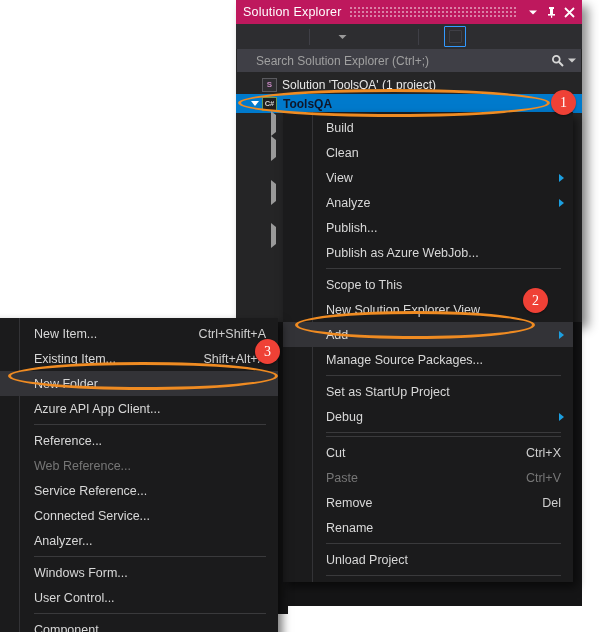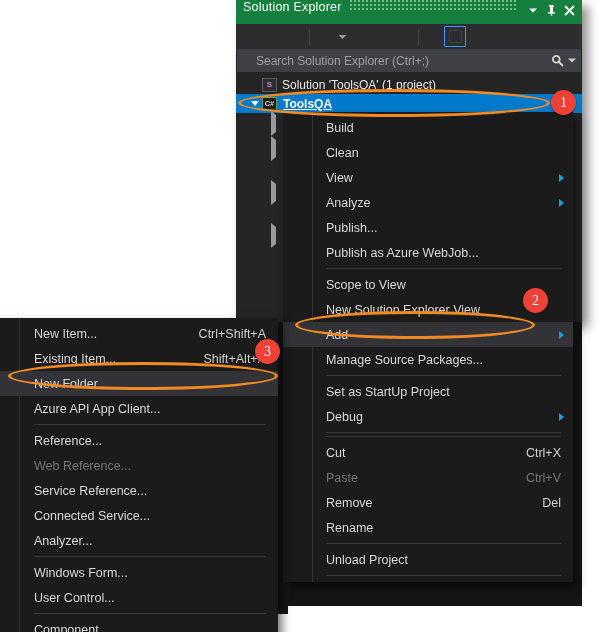--- a/index.html
+++ b/index.html
@@ -11,21 +11,21 @@
   }
   #root { position: relative; width: 599px; height: 632px; background: #ffffff; }
 
   
   .se-window {
     position: absolute; left: 236px; top: 0; width: 346px; height: 322px;
     background: #252526;
     box-shadow: 6px 6px 10px rgba(0,0,0,0.45);
   }
   .se-titlebar {
-    height: 24px; background: #15803d; display: flex; align-items: flex-start;
+    height: 24px; background: #be185d; display: flex; align-items: center;
     padding: 0 4px 0 7px; color: #ffffff;
   }
   .se-title { font-size: 12.5px; letter-spacing: .2px; white-space: nowrap; }
   .se-dots {
     flex: 1; height: 10px; margin: 0 8px;
     background-image:
       radial-gradient(circle at 1px 1px, rgba(255,255,255,.45) 1px, transparent 1.2px);
     background-size: 4px 4px;
   }
   .tb-btn {
@@ -71,21 +71,21 @@
     width: 15px; height: 14px; background: #2d2d30; border: 1px solid #5a5a5f;
     display: flex; align-items: center; justify-content: center;
     color: #c586c0; font-size: 8px; font-weight: bold; margin-right: 5px;
   }
   .ico-cs {
     width: 15px; height: 14px; background: #1e1e1e; border: 1px solid #6a9955;
     display: flex; align-items: center; justify-content: center;
     color: #d4d4d4; font-size: 7.5px; font-weight: bold; margin-right: 6px;
   }
   .tree-label { color: #e8e8e8; font-size: 12px; white-space: nowrap; }
-  .tree-label.b { font-weight: bold; color: #ffffff; text-decoration: underline; }
+  .tree-label.b { font-weight: bold; color: #0f172a; }
 
   
   .ghost-exp { position: absolute; left: 35px; }
 
   
   .menu {
     position: absolute; background: #1b1b1c;
     box-shadow: 4px 5px 9px rgba(0,0,0,0.55);
     padding: 3px 0;
   }
@@ -252,21 +252,21 @@
     <div class="mi">
         <span>Publish...</span>
       </div>
     <div class="mi">
         <span>Publish as Azure WebJob...</span>
       </div>
 
     <div class="sep"></div>
 
     <div class="mi">
-        <span>Scope to View</span>
+        <span>Scope to This</span>
       </div>
     <div class="mi">
         <span>New Solution Explorer View</span>
       </div>
     <div class="mi hi">
         <span>Add</span>
         <span class="sub-arrow"></span>
       </div>
     <div class="mi">
         <span>Manage Source Packages...</span>

